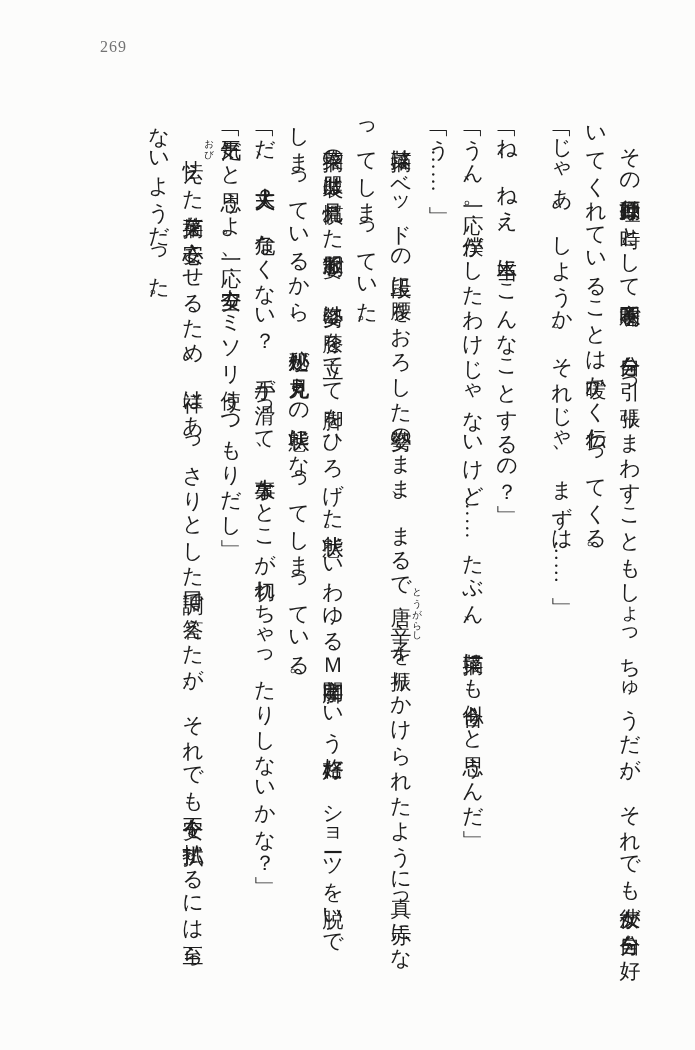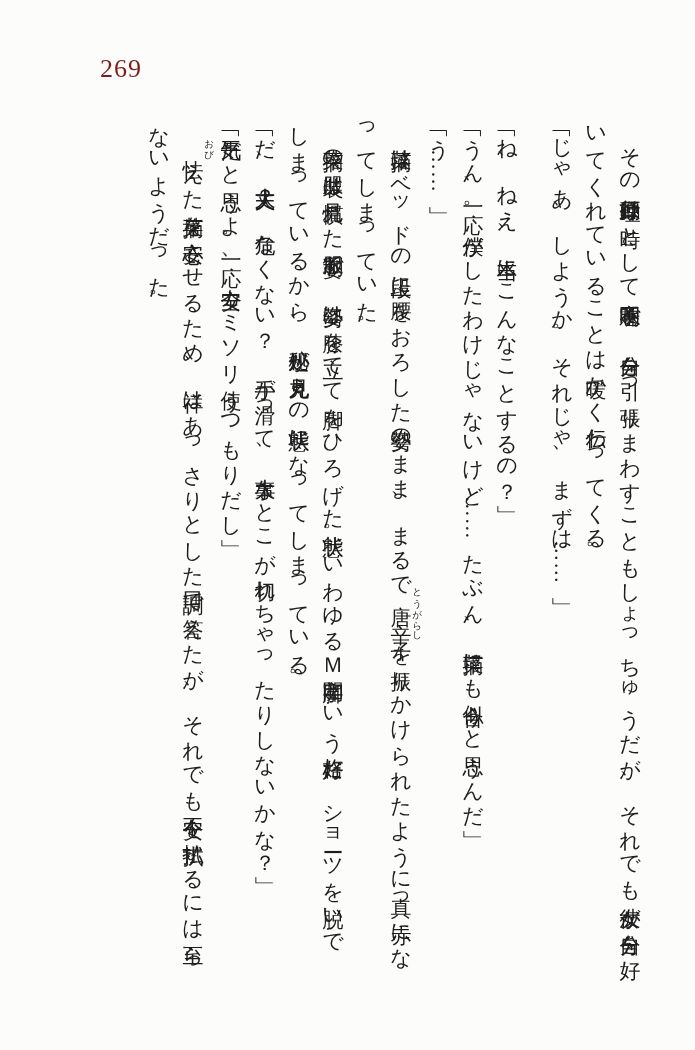--- a/index.html
+++ b/index.html
@@ -13,25 +13,25 @@
     overflow: hidden;
     background: #fcfcfb;
     font-family: "Liberation Serif", "DejaVu Serif", serif;
   }
   .page {
     position: absolute;
     inset: 0;
   }
   .page-number {
     position: absolute;
-    top: 54px;
+    top: 38px;
     left: 100px;
-    font-size: 26px;
+    font-size: 16px;
     letter-spacing: 1px;
-    color: #7f1d1d;
+    color: #737373;
   }
   .text-area {
     position: absolute;
     top: 112px;
     right: 48px;
     height: 848px;
     writing-mode: vertical-rl;
     text-orientation: mixed;
     font-size: 21px;
     line-height: 34px;

